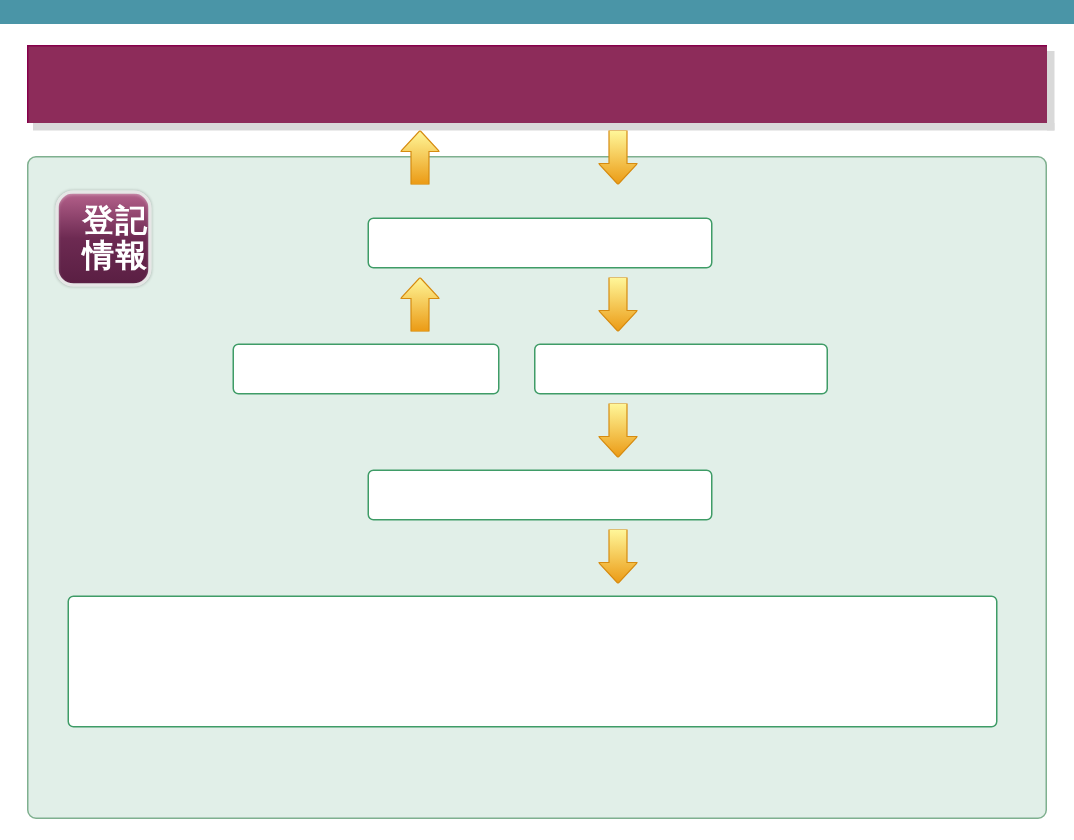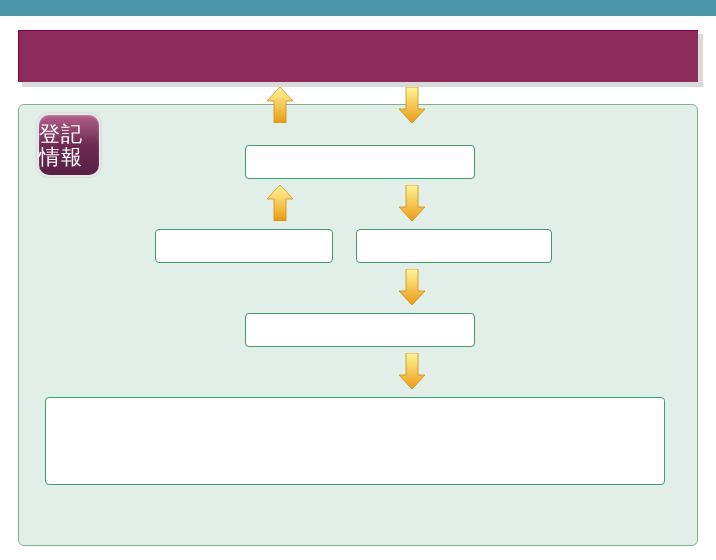--- a/index.html
+++ b/index.html
@@ -40,34 +40,34 @@
   .panel {
     position: relative;
     margin: 22px 18px 0 18px;
     height: 442px;
     background: #e1efe8;
     border: 1px solid #7fb08f;
     border-radius: 6px;
   }
   .logo-badge {
     position: absolute;
-    top: 8px;
+    top: 22px;
     left: 18px;
     width: 64px;
     height: 64px;
     background: linear-gradient(180deg, #b3608a 0%, #6d2a52 50%, #5a1f43 100%);
     border: 2px solid #e6e6e6;
     border-radius: 12px;
     color: #ffffff;
     display: flex;
     flex-direction: column;
-    align-items: flex-start;
+    align-items: flex-end;
     justify-content: center;
     font-size: 21px;
-    font-weight: 400;
+    font-weight: 700;
     line-height: 1.1;
     letter-spacing: 1px;
     box-shadow: inset 0 1px 2px rgba(255,255,255,0.3), 0 0 2px rgba(0,0,0,0.2);
   }
   .box {
     position: absolute;
     background: #ffffff;
     border: 1px solid #3f9c67;
     border-radius: 4px;
     display: flex;

